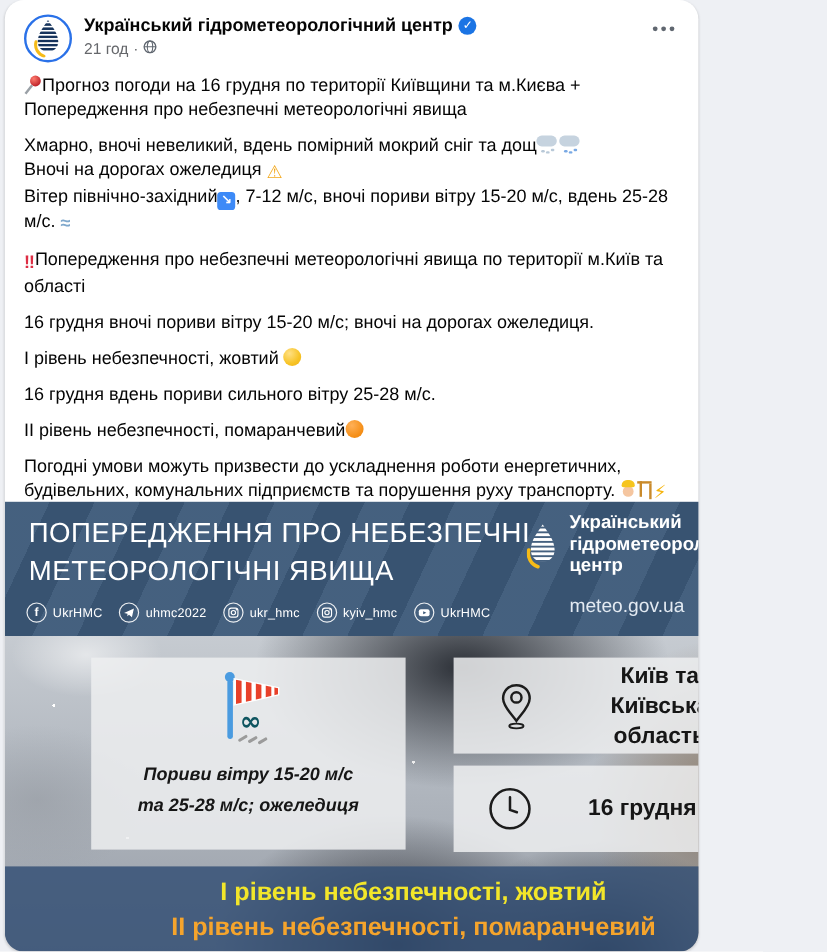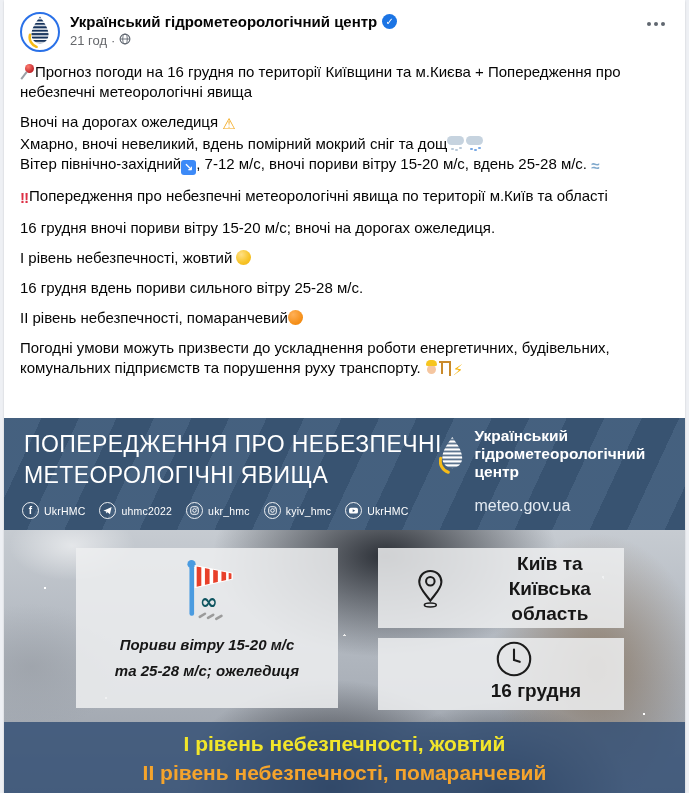--- a/index.html
+++ b/index.html
@@ -3,22 +3,22 @@
 <meta charset="utf-8">
 <style>
   html,body{margin:0;padding:0;}
   body{
     width:689px;height:793px;overflow:hidden;
     background:#eef0f4;
     font-family:"Liberation Sans","DejaVu Sans",sans-serif;
     position:relative;
   }
   .card{
-    position:absolute;left:4px;top:0;width:681px;height:793px;
-    background:#fff;border-radius:0;overflow:hidden;
+    position:absolute;left:4px;top:0;width:578px;height:793px;
+    background:#fff;border-radius:16px;overflow:hidden;
     box-shadow:0 1px 2px rgba(0,0,0,.15);
   }
   
   .post-header{position:absolute;top:0;left:0;right:0;height:52px;display:flex;align-items:flex-start;padding:12px 16px 0;box-sizing:border-box;}
   .avatar{width:40px;height:40px;border-radius:50%;background:#fff;border:2.5px solid #2a71e8;box-sizing:border-box;display:flex;align-items:center;justify-content:center;flex:0 0 auto;cursor:pointer;}
   .hinfo{margin-left:10px;flex:1;min-width:0;}
   .hname-row{display:flex;align-items:center;gap:5px;}
   .hname{font-size:15px;font-weight:bold;color:#050505;cursor:pointer;line-height:19px;}
   .badge{width:15px;height:15px;border-radius:50%;background:#1b74e4;color:#fff;font-size:10px;font-weight:bold;display:inline-flex;align-items:center;justify-content:center;flex:0 0 auto;}
   .hmeta{display:flex;gap:4px;font-size:13px;color:#65676b;margin-top:2px;}
@@ -88,21 +88,21 @@
       radial-gradient(210px 150px at 48% 98%,rgba(26,28,34,.92),transparent 72%),
       radial-gradient(170px 130px at 73% 102%,rgba(20,23,28,.9),transparent 75%),
       radial-gradient(130px 90px at 4% 52%,rgba(150,155,162,.6),transparent 70%),
       linear-gradient(180deg,#c6cbd1 0%,#b1b7bf 45%,#989ea7 100%);
   }
   .panel{position:absolute;background:rgba(237,238,240,.85);box-sizing:border-box;color:#161616;}
   .panel-wind{left:72px;top:130px;width:262px;height:160px;text-align:center;padding-top:10px;}
   .panel-wind .wtxt{margin-top:6px;font-size:15px;font-weight:bold;line-height:26px;font-style:italic;}
   .panel-loc{left:374px;top:130px;width:246px;height:80px;display:flex;align-items:center;padding-left:37px;}
   .panel-loc .ltxt{margin-left:30px;text-align:center;font-size:19px;font-weight:bold;line-height:25px;}
-  .panel-date{left:374px;top:220px;width:246px;height:72px;display:flex;align-items:center;padding-left:26px;flex-direction:column;}
+  .panel-date{left:374px;top:220px;width:246px;height:72px;display:flex;align-items:center;padding-left:26px;}
   .panel-date .dtxt{margin-left:44px;font-size:19px;font-weight:bold;}
   .p-band{position:absolute;left:0;right:0;top:304px;height:71px;background:rgba(53,80,117,.84);text-align:center;}
   .lvl{font-size:21px;font-weight:bold;line-height:27px;}
   .lvl-yellow{color:#f2e62a;margin-top:8px;}
   .lvl-orange{color:#f5a42c;margin-top:2px;}
 </style>
 </head>
 <body>
 
 <div class="card">
@@ -139,22 +139,22 @@
         <i></i>
         <i></i>
       </div>
   </div>
 
   <div id="post-body" class="post-body">
       <div class="pblock">
         <div class="pline"><span class="emj emj-pushpin"></span><span>Прогноз погоди на 16 грудня по території Київщини та м.Києва + Попередження про небезпечні метеорологічні явища</span></div>
       </div>
       <div class="pblock">
+        <div class="pline"><span>Хмарно, вночі невеликий, вдень помірний мокрий сніг та дощ</span><span class="emj emj-cloud-snow"></span><span class="emj emj-cloud-rain"></span></div>
         <div class="pline"><span>Вночі на дорогах ожеледиця </span><span class="emj emj-warning">⚠</span></div>
-        <div class="pline"><span>Хмарно, вночі невеликий, вдень помірний мокрий сніг та дощ</span><span class="emj emj-cloud-snow"></span><span class="emj emj-cloud-rain"></span></div>
         <div class="pline"><span>Вітер північно-західний</span><span class="emj emj-se-arrow">↘</span><span>, 7-12 м/с, вночі пориви вітру 15-20 м/с, вдень 25-28 м/с. </span><span class="emj emj-wind">≈</span></div>
       </div>
       <div class="pblock">
         <div class="pline"><span class="emj emj-bangbang">‼</span><span>Попередження про небезпечні метеорологічні явища по території м.Київ та області</span></div>
       </div>
       <div class="pblock">
         <div class="pline"><span>16 грудня вночі пориви вітру 15-20 м/с; вночі на дорогах ожеледиця.</span></div>
       </div>
       <div class="pblock">
         <div class="pline"><span>І рівень небезпечності, жовтий </span><span class="emj emj-yellow-circle"></span></div>

